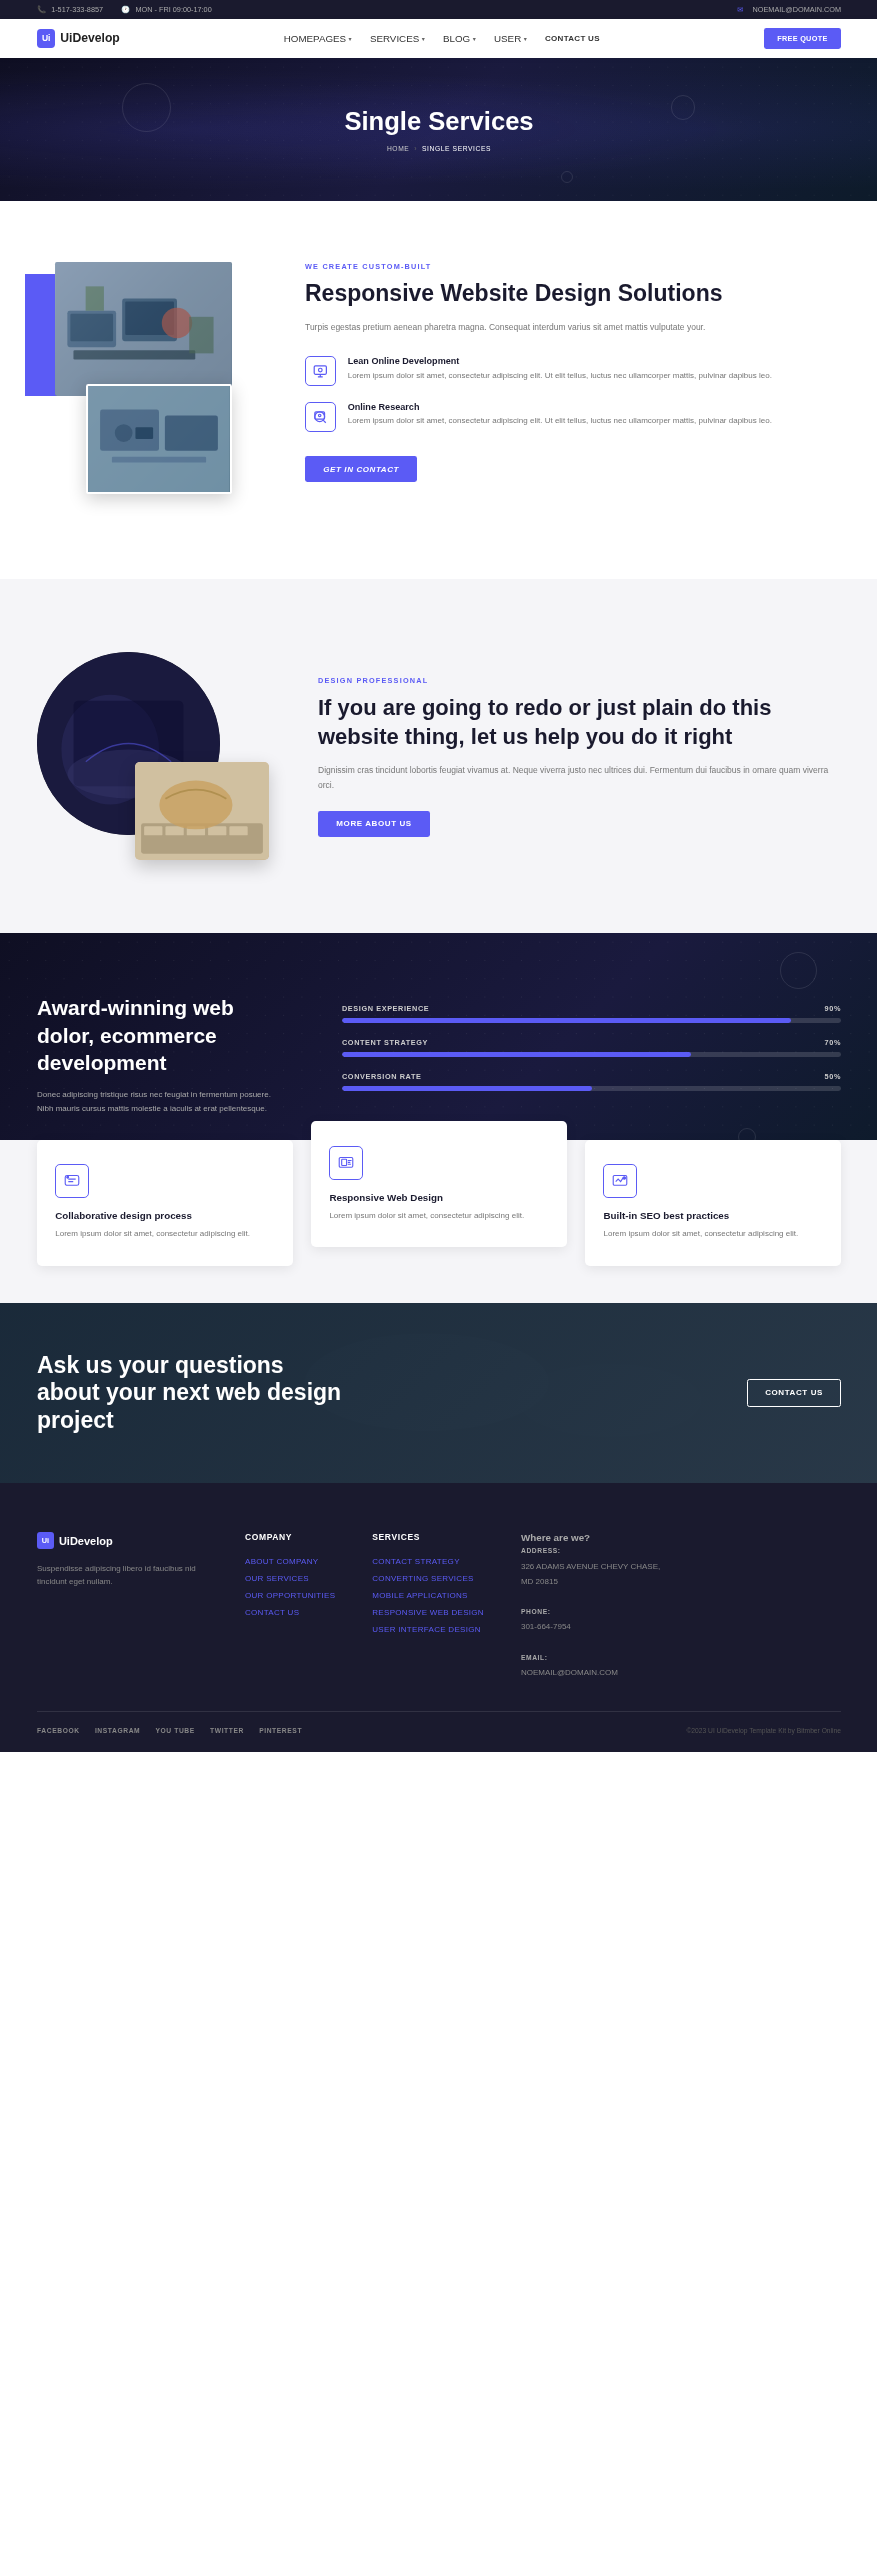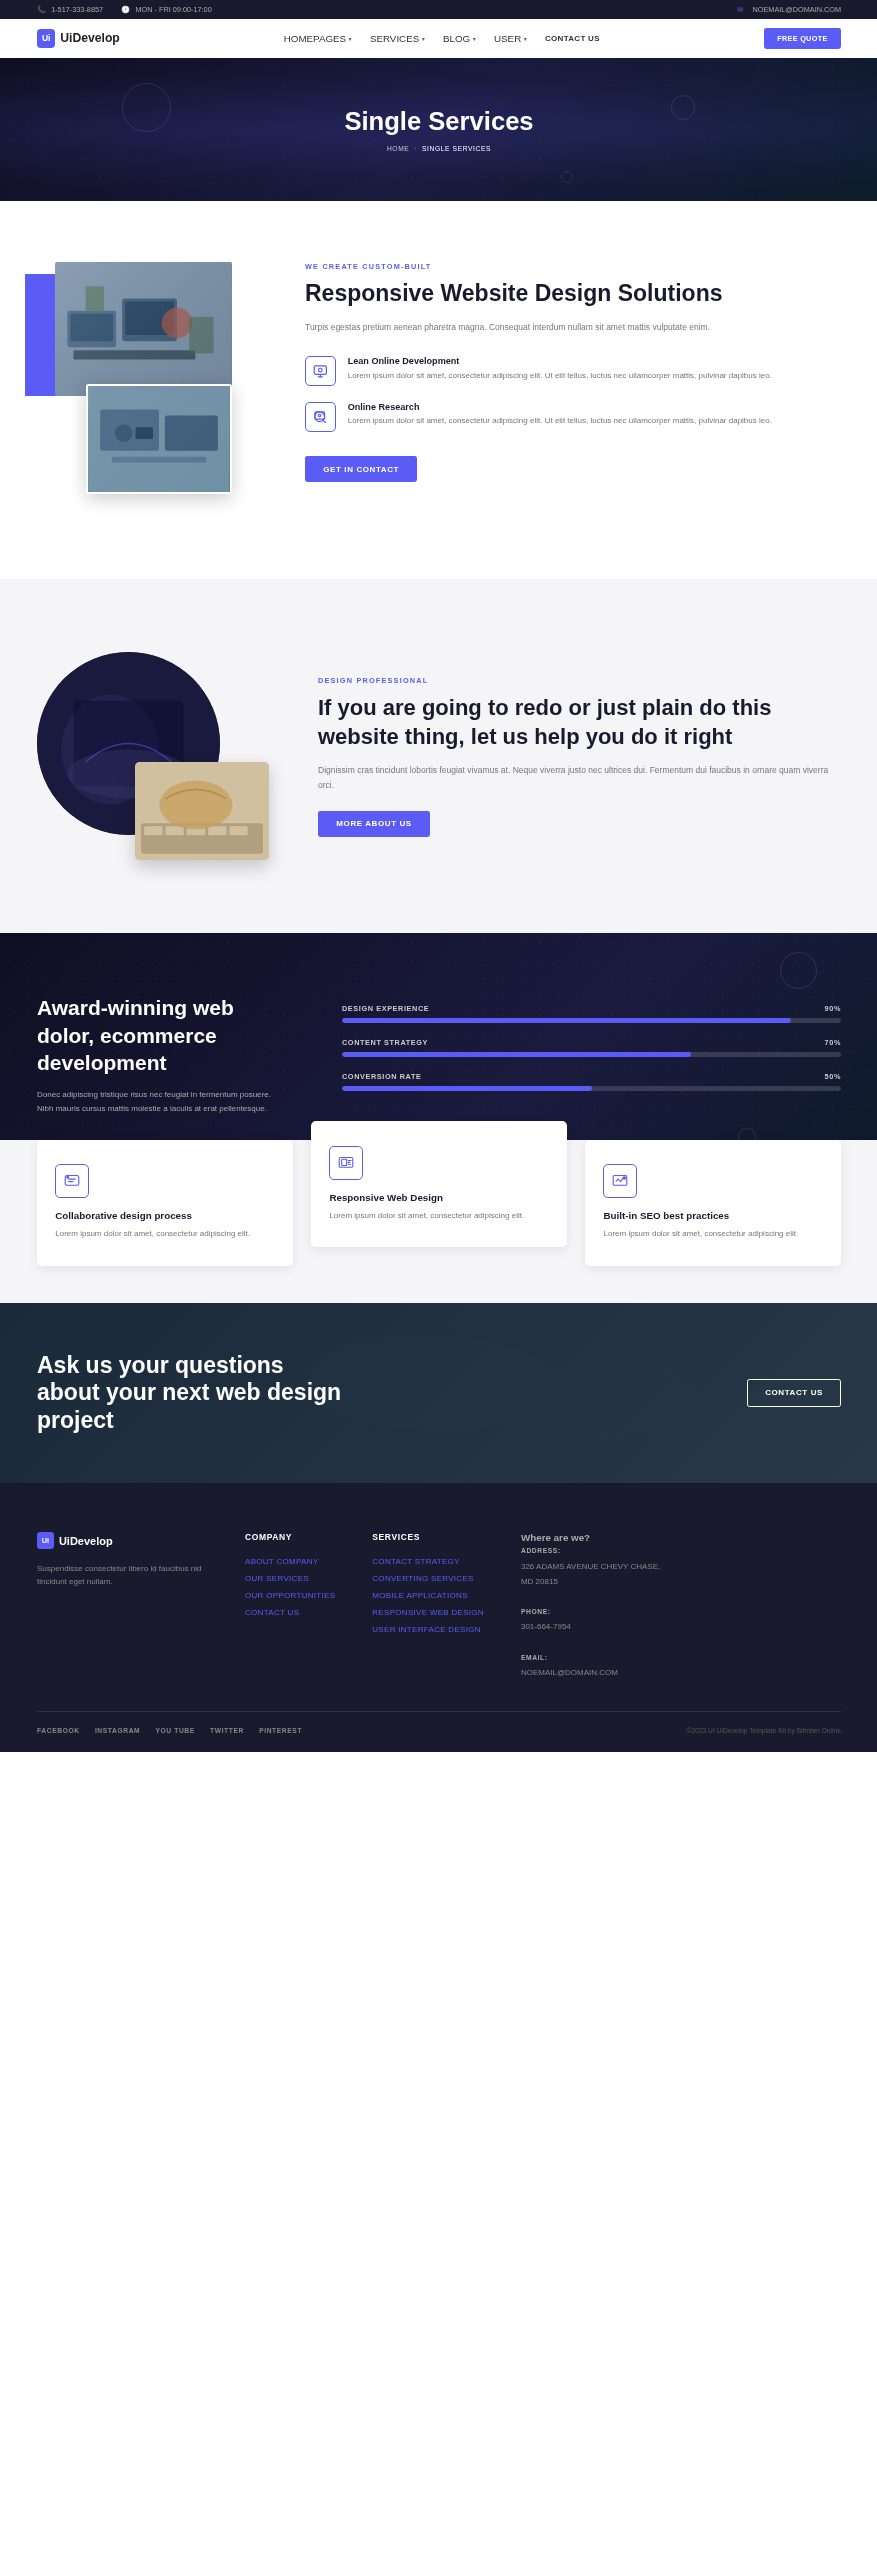--- a/index.html
+++ b/index.html
@@ -252,20 +252,21 @@
       border: none;
       padding: 8.5px 18.3px;
       border-radius: 2.4px;
       font-size: 8px;
       font-weight: 700;
       text-transform: uppercase;
       letter-spacing: 0.6px;
       cursor: pointer;
       margin-top: 9.1px;
       display: inline-block;
+      font-style: italic;
     }
 
     
     .design-pro {
       background: #f5f5f8;
       padding: 61px 37px;
       display: flex;
       gap: 49px;
       align-items: center;
     }
@@ -682,21 +683,21 @@
           <circle cx="60" cy="80" r="15" fill="#2a4a6a" opacity="0.8"></circle>
           <rect x="80" y="70" width="30" height="20" fill="#1a3a5a" rx="2"></rect>
         </svg>
       </div>
     </div>
   </div>
 
   <div class="service-content">
     <div class="service-tag">WE CREATE CUSTOM-BUILT</div>
     <h2>Responsive Website Design Solutions</h2>
-    <p class="desc">Turpis egestas pretium aenean pharetra magna. Consequat interdum nullam sit amet mattis vulputate enim.</p>
+    <p class="desc">Turpis egestas pretium aenean pharetra magna. Consequat interdum varius sit amet mattis vulputate your.</p>
 
     <div class="feature-item">
       <div class="feature-icon">
         <svg width="14.6" height="14.6" viewBox="0 0 24 24" fill="none" stroke="#5b5bf5" stroke-width="2">
           <rect x="2" y="3" width="20" height="14" rx="2"></rect>
           <path d="M8 21h8M12 17v4"></path>
           <circle cx="12" cy="10" r="3"></circle>
         </svg>
       </div>
       <div class="feature-text">
@@ -863,21 +864,21 @@
   <button class="btn-cta-contact">CONTACT US</button>
 </section>
 
 <footer class="footer">
   <div class="footer-top">
     <div class="footer-brand">
       <div class="footer-logo">
         <div class="footer-logo-icon">Ui</div>
         <span class="footer-logo-text">UiDevelop</span>
       </div>
-      <p>Suspendisse consectetur libero id faucibus nid tincidunt eget nullam.</p>
+      <p>Suspendisse adipiscing libero id faucibus nid tincidunt eget nullam.</p>
     </div>
 
     <div class="footer-col">
       <h4>Company</h4>
       <ul>
         <li><a href="#">ABOUT COMPANY</a></li>
         <li><a href="#">OUR SERVICES</a></li>
         <li><a href="#">OUR OPPORTUNITIES</a></li>
         <li><a href="#">CONTACT US</a></li>
       </ul>

